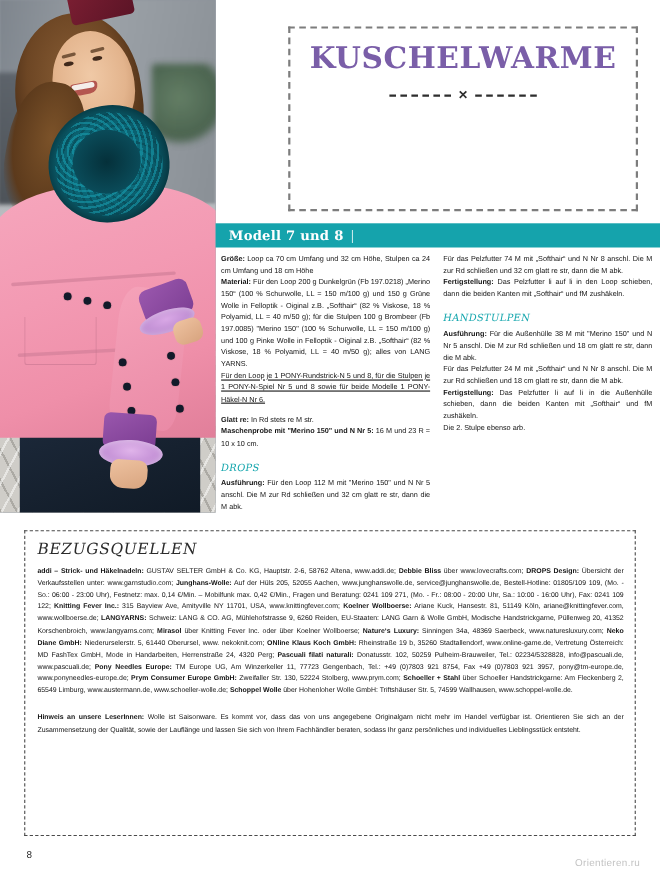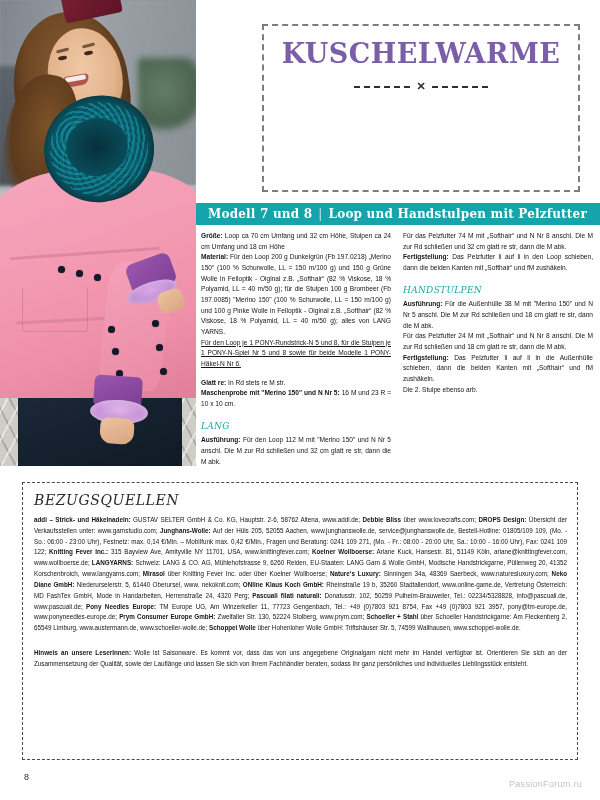--- a/index.html
+++ b/index.html
@@ -307,21 +307,20 @@
     <div class="rule">
       <span class="dash"></span>
       <span class="x">✕</span>
       <span class="dash"></span>
     </div>
   </div>
 
   <div class="model-bar">
     <span>Modell 7 und 8</span>
     <span class="sep">|</span>
-    <span>Loop und Handstulpen mit Pelzfutter</span>
   </div>
 
   <div class="cols">
 
     <div class="col">
       <p>
         <b>Größe:</b><span> Loop ca 70 cm Umfang und 32 cm Höhe, Stulpen ca 24 cm Umfang und 18 cm Höhe</span>
       </p>
       <p>
         <b>Material:</b><span> Für den Loop 200 g Dunkelgrün (Fb 197.0218) „Merino 150“ (100 % Schurwolle, LL = 150 m/100 g) und 150 g Grüne Wolle in Felloptik - Oiginal z.B. „Softhair“ (82 % Viskose, 18 % Polyamid, LL = 40 m/50 g); für die Stulpen 100 g Brombeer (Fb 197.0085) "Merino 150" (100 % Schurwolle, LL = 150 m/100 g) und 100 g Pinke Wolle in Felloptik - Oiginal z.B. „Softhair“ (82 % Viskose, 18 % Polyamid, LL = 40 m/50 g); alles von LANG YARNS.</span>
@@ -329,21 +328,21 @@
       <p>
         <u>Für den Loop je 1 PONY-Rundstrick-N 5 und 8, für die Stulpen je 1 PONY-N-Spiel Nr 5 und 8 sowie für beide Modelle 1 PONY-Häkel-N Nr 6.</u>
       </p>
       <div class="gap"></div>
       <p>
         <b>Glatt re:</b><span> In Rd stets re M str.</span>
       </p>
       <p>
         <b>Maschenprobe mit "Merino 150" und N Nr 5:</b><span> 16 M und 23 R = 10 x 10 cm.</span>
       </p>
-      <div class="sec-head">LANG</div>
+      <div class="sec-head">DROPS</div>
       <p>
         <b>Ausführung:</b><span> Für den Loop 112 M mit "Merino 150" und N Nr 5 anschl. Die M zur Rd schließen und 32 cm glatt re str, dann die M abk.</span>
       </p>
     </div>
 
     <div class="col">
       <p>Für das Pelzfutter 74 M mit „Softhair“ und N Nr 8 anschl. Die M zur Rd schließen und 32 cm glatt re str, dann die M abk.</p>
       <p>
         <b>Fertigstellung:</b><span> Das Pelzfutter li auf li in den Loop schieben, dann die beiden Kanten mit „Softhair“ und fM zushäkeln.</span>
       </p>
@@ -362,15 +361,15 @@
 
   <div class="src-box">
     <div class="src-title">BEZUGSQUELLEN</div>
     <div class="src-body" id="src-body"><b>addi – Strick- und Häkelnadeln:</b><span> GUSTAV SELTER GmbH &amp; Co. KG, Hauptstr. 2-6, 58762 Altena, www.addi.de; </span><b>Debbie Bliss</b><span> über www.lovecrafts.com; </span><b>DROPS Design:</b><span> Übersicht der Verkaufsstellen unter: www.garnstudio.com; </span><b>Junghans-Wolle:</b><span> Auf der Hüls 205, 52055 Aachen, www.junghanswolle.de, service@junghanswolle.de, Bestell-Hotline: 01805/109 109, (Mo. - So.: 06:00 - 23:00 Uhr), Festnetz: max. 0,14 €/Min. – Mobilfunk max. 0,42 €/Min., Fragen und Beratung: 0241 109 271, (Mo. - Fr.: 08:00 - 20:00 Uhr, Sa.: 10:00 - 16:00 Uhr), Fax: 0241 109 122; </span><b>Knitting Fever Inc.:</b><span> 315 Bayview Ave, Amityville NY 11701, USA, www.knittingfever.com; </span><b>Koelner Wollboerse:</b><span> Ariane Kuck, Hansestr. 81, 51149 Köln, ariane@knittingfever.com, www.wollboerse.de; </span><b>LANGYARNS:</b><span> Schweiz: LANG &amp; CO. AG, Mühlehofstrasse 9, 6260 Reiden, EU-Staaten: LANG Garn &amp; Wolle GmbH, Modische Handstrickgarne, Püllenweg 20, 41352 Korschenbroich, www.langyarns.com; </span><b>Mirasol</b><span> über Knitting Fever Inc. oder über Koelner Wollboerse; </span><b>Nature‘s Luxury:</b><span> Sinningen 34a, 48369 Saerbeck, www.naturesluxury.com; </span><b>Neko Diane GmbH:</b><span> Niederurselerstr. 5, 61440 Oberursel, www. nekoknit.com; </span><b>ONline Klaus Koch GmbH:</b><span> Rheinstraße 19 b, 35260 Stadtallendorf, www.online-game.de, Vertretung Österreich: MD FashTex GmbH, Mode in Handarbeiten, Herrenstraße 24, 4320 Perg; </span><b>Pascuali filati naturali:</b><span> Donatusstr. 102, 50259 Pulheim-Brauweiler, Tel.: 02234/5328828, info@pascuali.de, www.pascuali.de; </span><b>Pony Needles Europe:</b><span> TM Europe UG, Am Winzerkeller 11, 77723 Gengenbach, Tel.: +49 (0)7803 921 8754, Fax +49 (0)7803 921 3957, pony@tm-europe.de, www.ponyneedles-europe.de; </span><b>Prym Consumer Europe GmbH:</b><span> Zweifaller Str. 130, 52224 Stolberg, www.prym.com; </span><b>Schoeller + Stahl</b><span> über Schoeller Handstrickgarne: Am Fleckenberg 2, 65549 Limburg, www.austermann.de, www.schoeller-wolle.de; </span><b>Schoppel Wolle</b><span> über Hohenloher Wolle GmbH: Triftshäuser Str. 5, 74599 Wallhausen, www.schoppel-wolle.de.</span></div>
     <div class="note">
       <b>Hinweis an unsere LeserInnen:</b><span> Wolle ist Saisonware. Es kommt vor, dass das von uns angegebene Originalgarn nicht mehr im Handel verfügbar ist. Orientieren Sie sich an der Zusammensetzung der Qualität, sowie der Lauflänge und lassen Sie sich von Ihrem Fachhändler beraten, sodass Ihr ganz persönliches und individuelles Lieblingsstück entsteht.</span>
     </div>
   </div>
 
   <div class="page-num">8</div>
-  <div class="watermark">PassionForum.ru</div>
+  <div class="watermark">Orientieren.ru</div>
 
 </div>
 
 </body></html>

